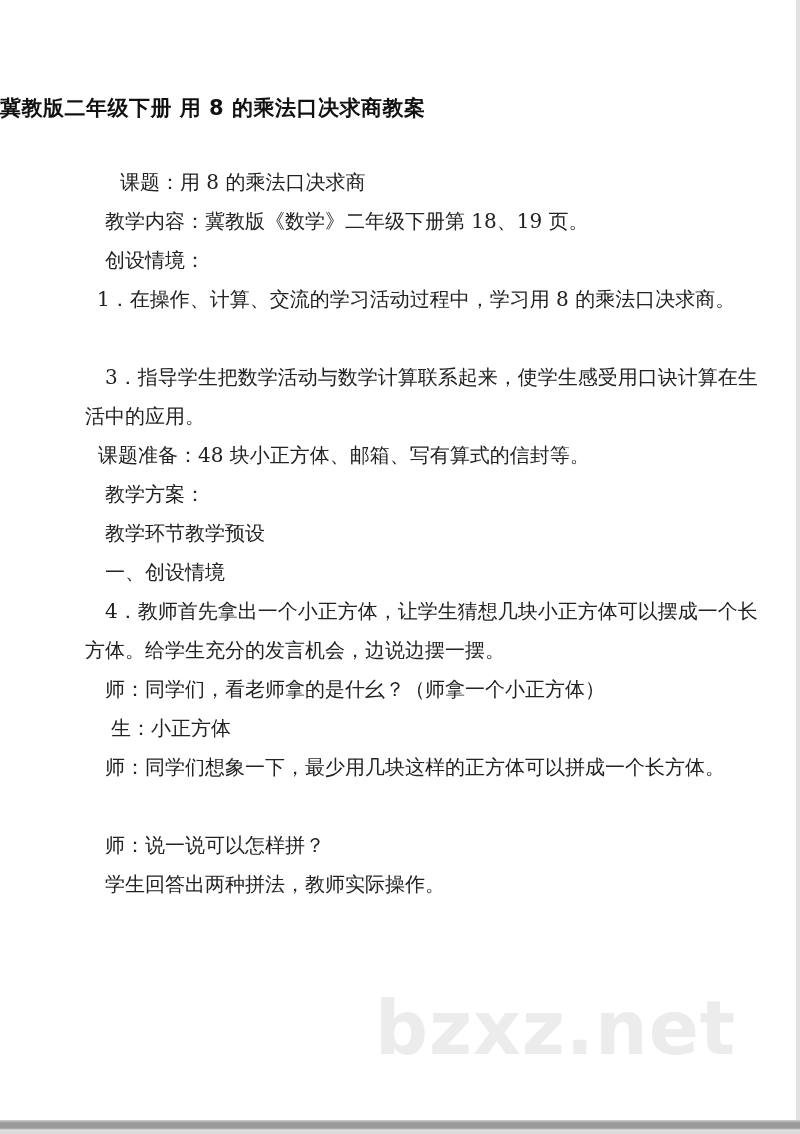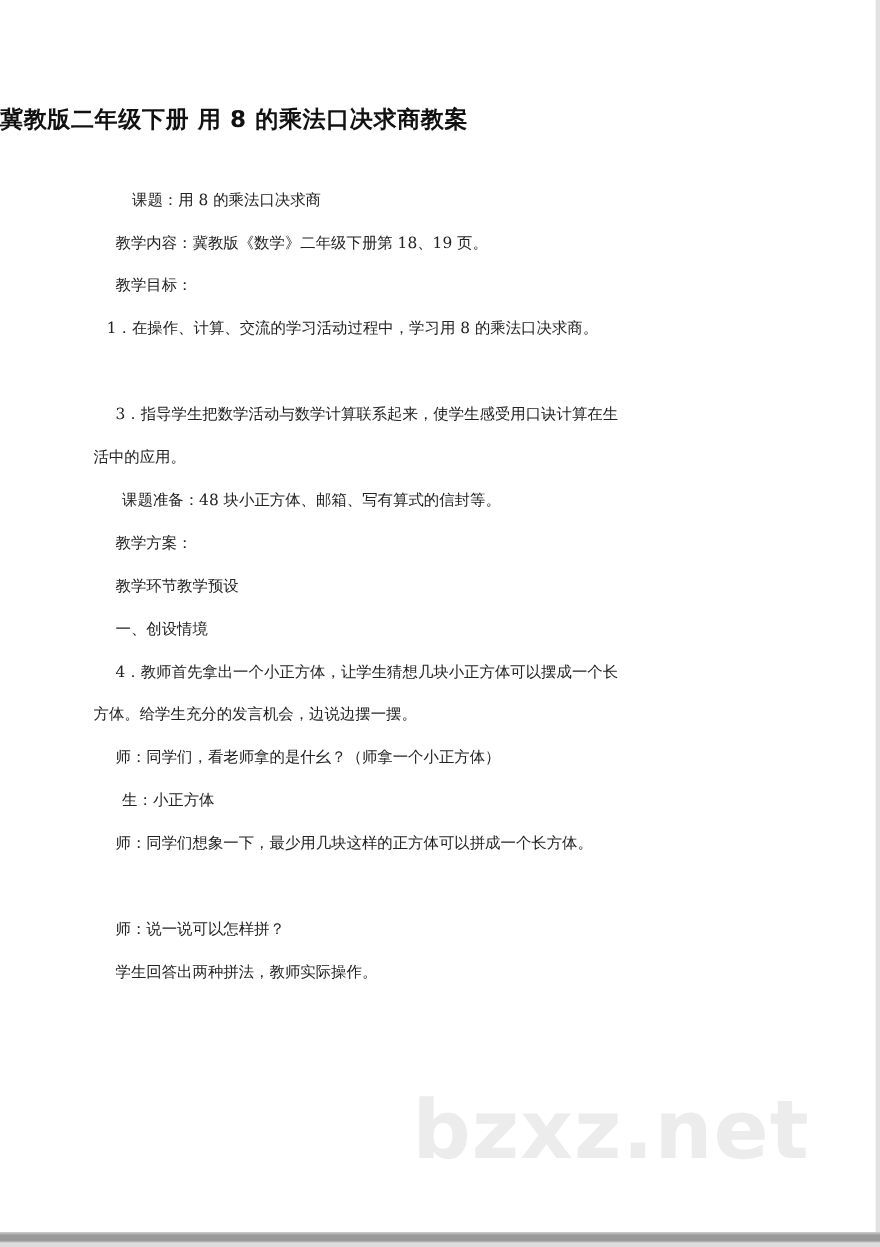--- a/index.html
+++ b/index.html
@@ -16,46 +16,46 @@
     .right-edge {
       position: absolute; right: 0; top: 0; width: 4px; height: 1120px;
       background: #e2e2e2;
     }
     .title {
       position: absolute; left: 0; width: 800px; top: 94px;
       text-align: left; font-family: "DejaVu Sans", "Liberation Sans", sans-serif;
       font-weight: bold; font-size: 21px; color: #111; letter-spacing: 0.5px;
     }
     .line {
-      position: absolute; font-size: 14px; line-height: 20px; color: #222;
+      position: absolute; font-size: 20px; line-height: 20px; color: #222;
       white-space: nowrap;
     }
     .watermark {
       position: absolute; left: 375px; top: 985px;
       font-family: "DejaVu Sans", "Liberation Sans", sans-serif;
       font-weight: bold; font-size: 74px; color: #ececec; letter-spacing: 1px;
     }
     .bottom-bar {
       position: absolute; left: 0; bottom: 0; width: 800px; height: 14px;
       background: linear-gradient(#d0d0d0 0, #9a9a9a 3px, #9a9a9a 8px, #e0e0e0 10px, #d8d8d8 14px);
     }
   </style>
 </head>
 <body>
 
 <div class="page">
   <div class="title">冀教版二年级下册  用 8 的乘法口决求商教案</div>
 
   <div class="line" style="left:120px;top:172px">课题：用 8 的乘法口决求商</div>
   <div class="line" style="left:105px;top:211px">教学内容：冀教版《数学》二年级下册第 18、19 页。</div>
-  <div class="line" style="left:105px;top:250px">教学目标：</div>
+  <div class="line" style="left:105px;top:250px">创设情境：</div>
   <div class="line" style="left:97px;top:289px">1．在操作、计算、交流的学习活动过程中，学习用 8 的乘法口决求商。</div>
   <div class="line" style="left:105px;top:367px">3．指导学生把数学活动与数学计算联系起来，使学生感受用口诀计算在生</div>
   <div class="line" style="left:85px;top:406px">活中的应用。</div>
-  <div class="line" style="left:111px;top:445px">课题准备：48 块小正方体、邮箱、写有算式的信封等。</div>
+  <div class="line" style="left:98px;top:445px">课题准备：48 块小正方体、邮箱、写有算式的信封等。</div>
   <div class="line" style="left:105px;top:484px">教学方案：</div>
   <div class="line" style="left:105px;top:523px">教学环节教学预设</div>
   <div class="line" style="left:105px;top:562px">一、创设情境</div>
   <div class="line" style="left:105px;top:601px">4．教师首先拿出一个小正方体，让学生猜想几块小正方体可以摆成一个长</div>
   <div class="line" style="left:85px;top:640px">方体。给学生充分的发言机会，边说边摆一摆。</div>
   <div class="line" style="left:105px;top:679px">师：同学们，看老师拿的是什幺？（师拿一个小正方体）</div>
   <div class="line" style="left:111px;top:718px">生：小正方体</div>
   <div class="line" style="left:105px;top:757px">师：同学们想象一下，最少用几块这样的正方体可以拼成一个长方体。</div>
   <div class="line" style="left:105px;top:835px">师：说一说可以怎样拼？</div>
   <div class="line" style="left:105px;top:874px">学生回答出两种拼法，教师实际操作。</div>

